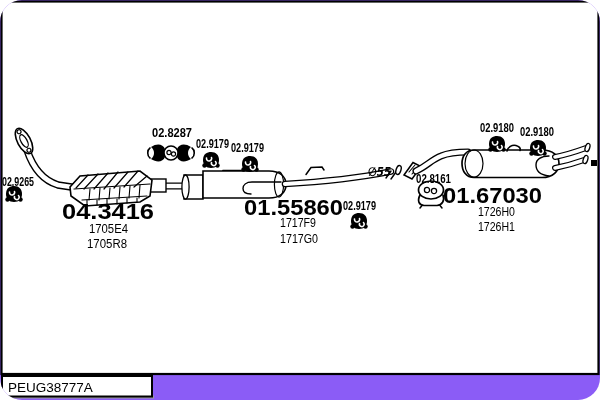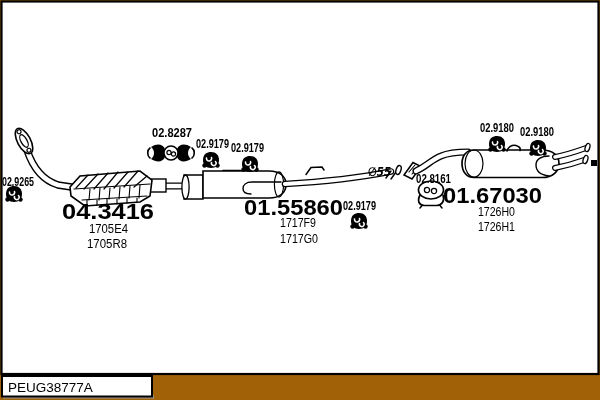--- a/index.html
+++ b/index.html
@@ -1,18 +1,19 @@
 <!DOCTYPE html>
 <html><head>
 <meta charset="utf-8">
 <style>
   html,body{margin:0;padding:0;background:#fff;}
   .stage{
-    position:relative;width:600px;height:400px;background:#a16207;overflow:hidden;
+    position:relative;width:600px;height:400px;background:#8b5cf6;overflow:hidden;
     font-family:"Liberation Sans", sans-serif;
+    border-radius:22px;
   }
   svg text{fill:#000;}
   .pn{font-size:12px;font-weight:700;}
   .pn-it{font-size:12px;font-weight:700;font-style:italic;font-family:"DejaVu Sans", sans-serif;}
   .pn-big{font-size:22px;font-weight:700;}
   .sub{font-size:12.5px;font-weight:400;}
   .code{font-size:13.5px;font-weight:400;}
   .ln{stroke:#000;fill:none;}
 </style>
 </head>

